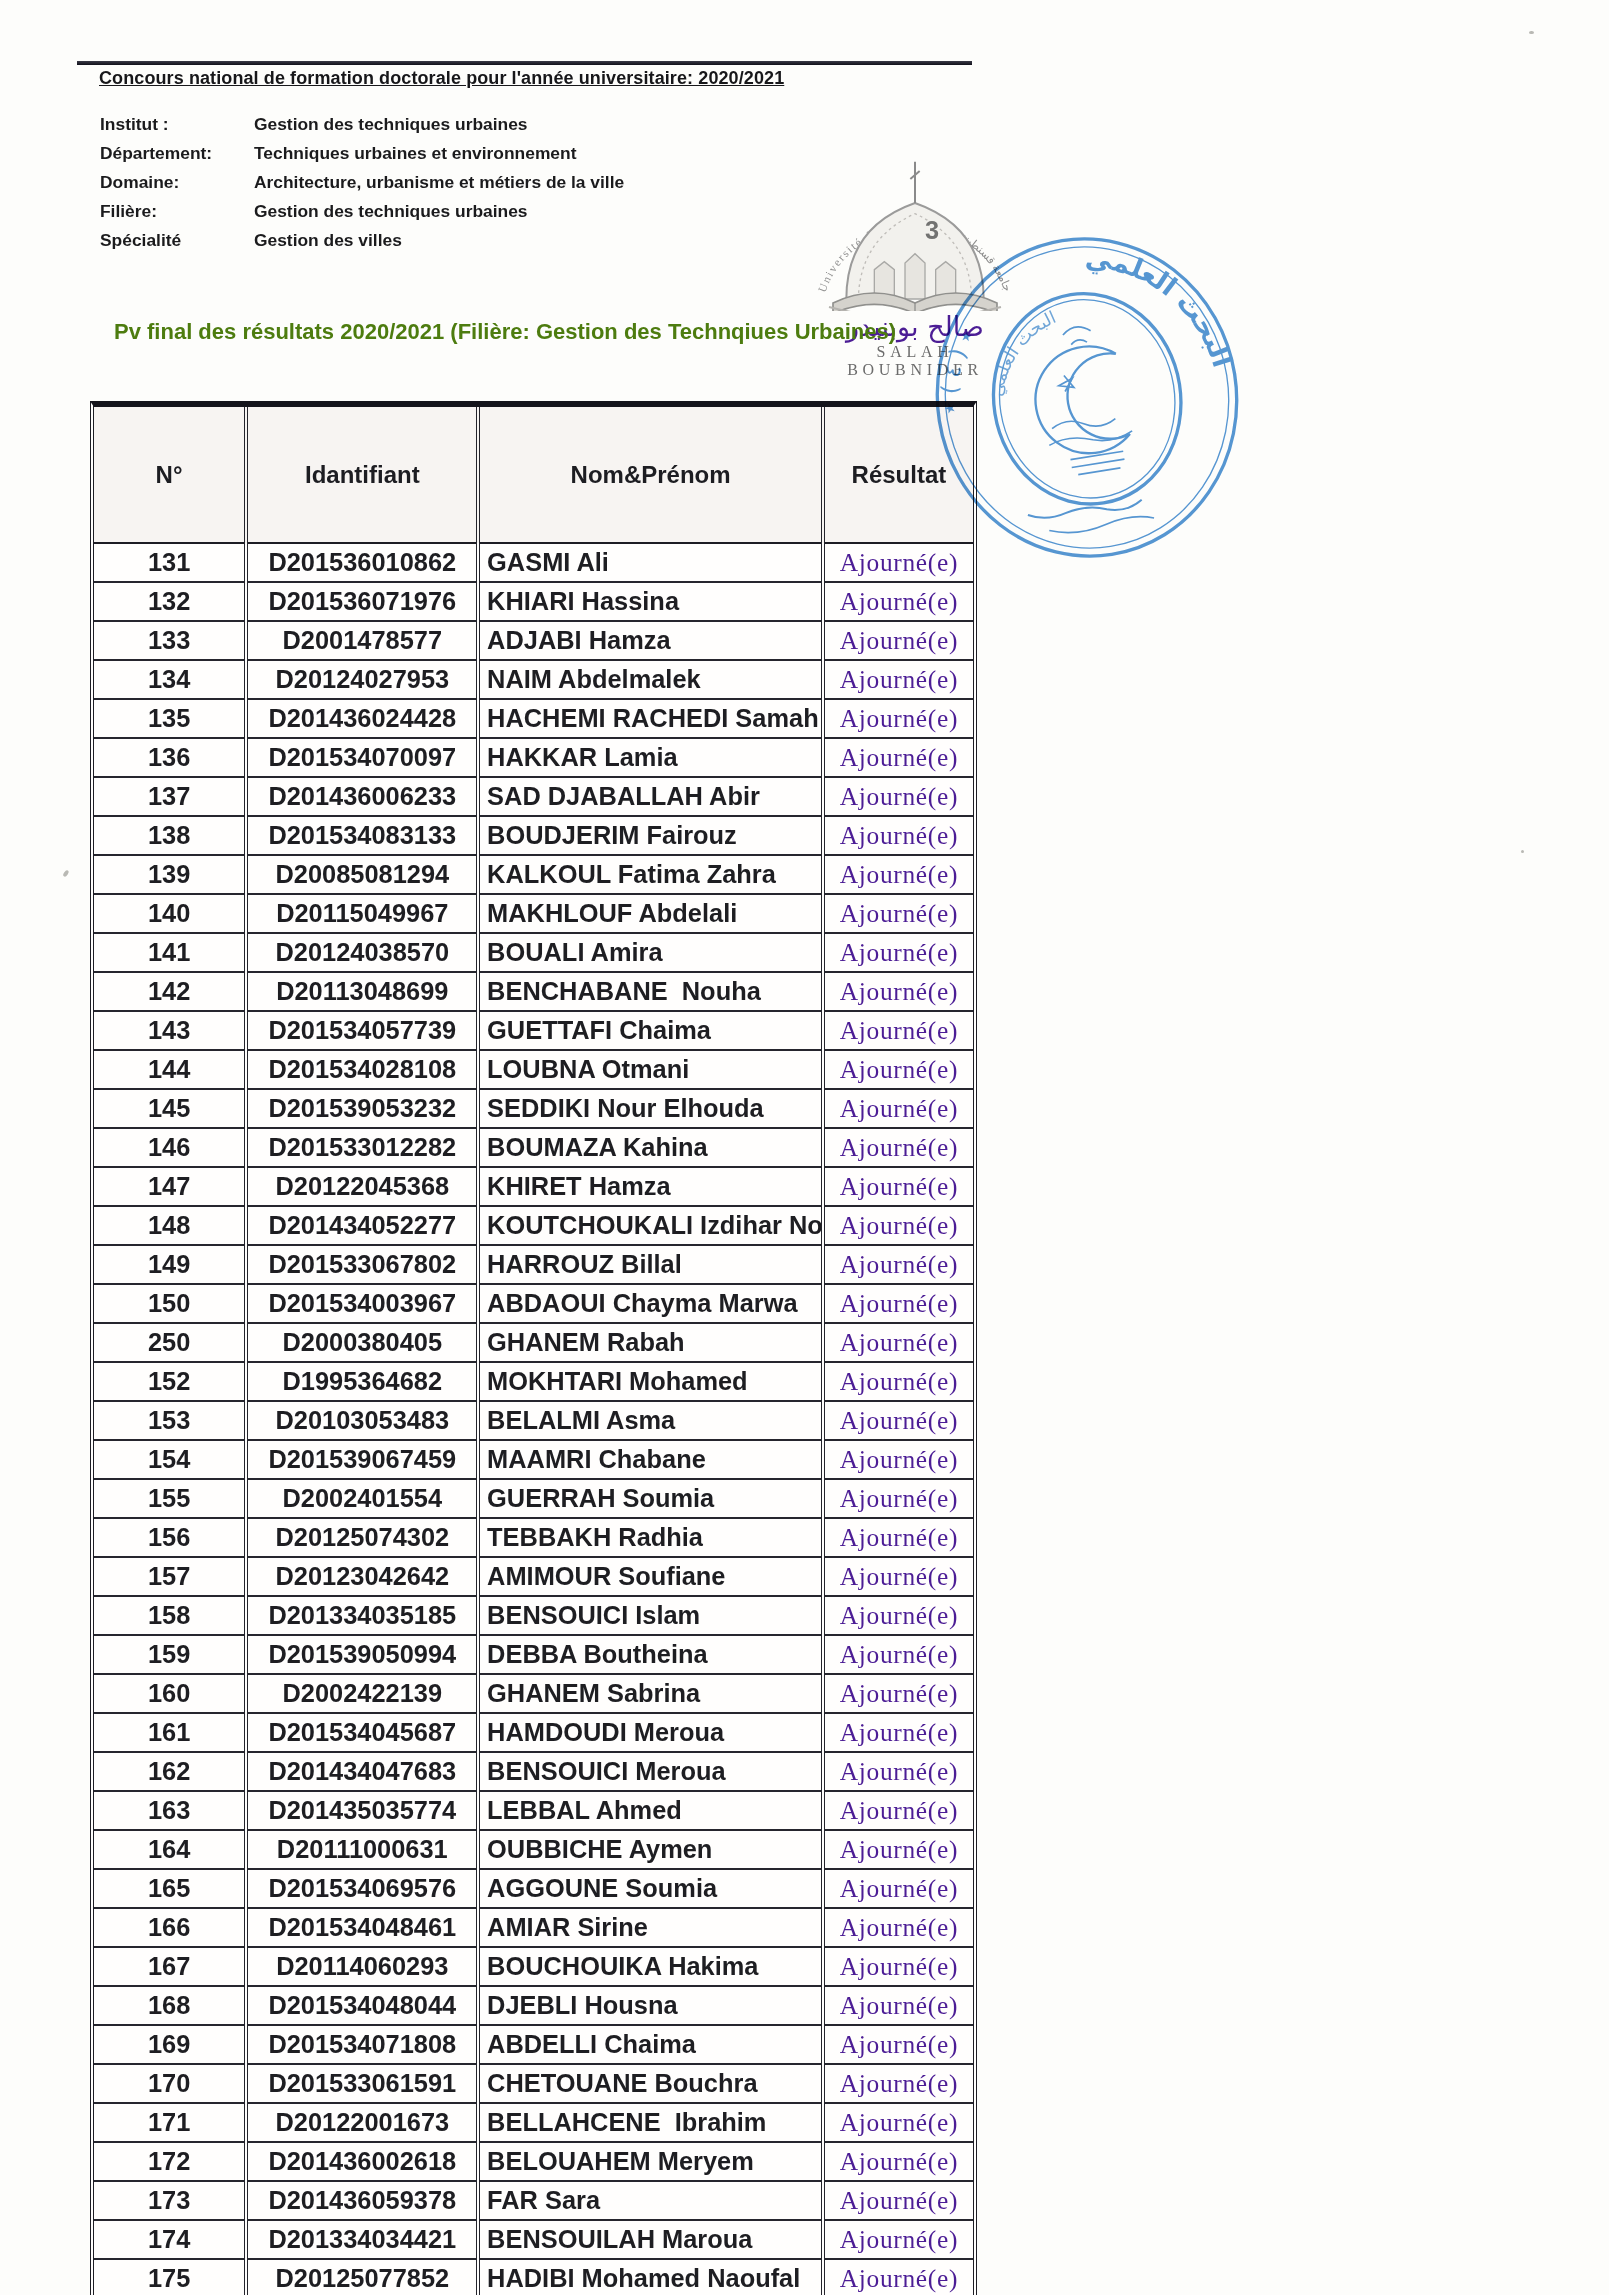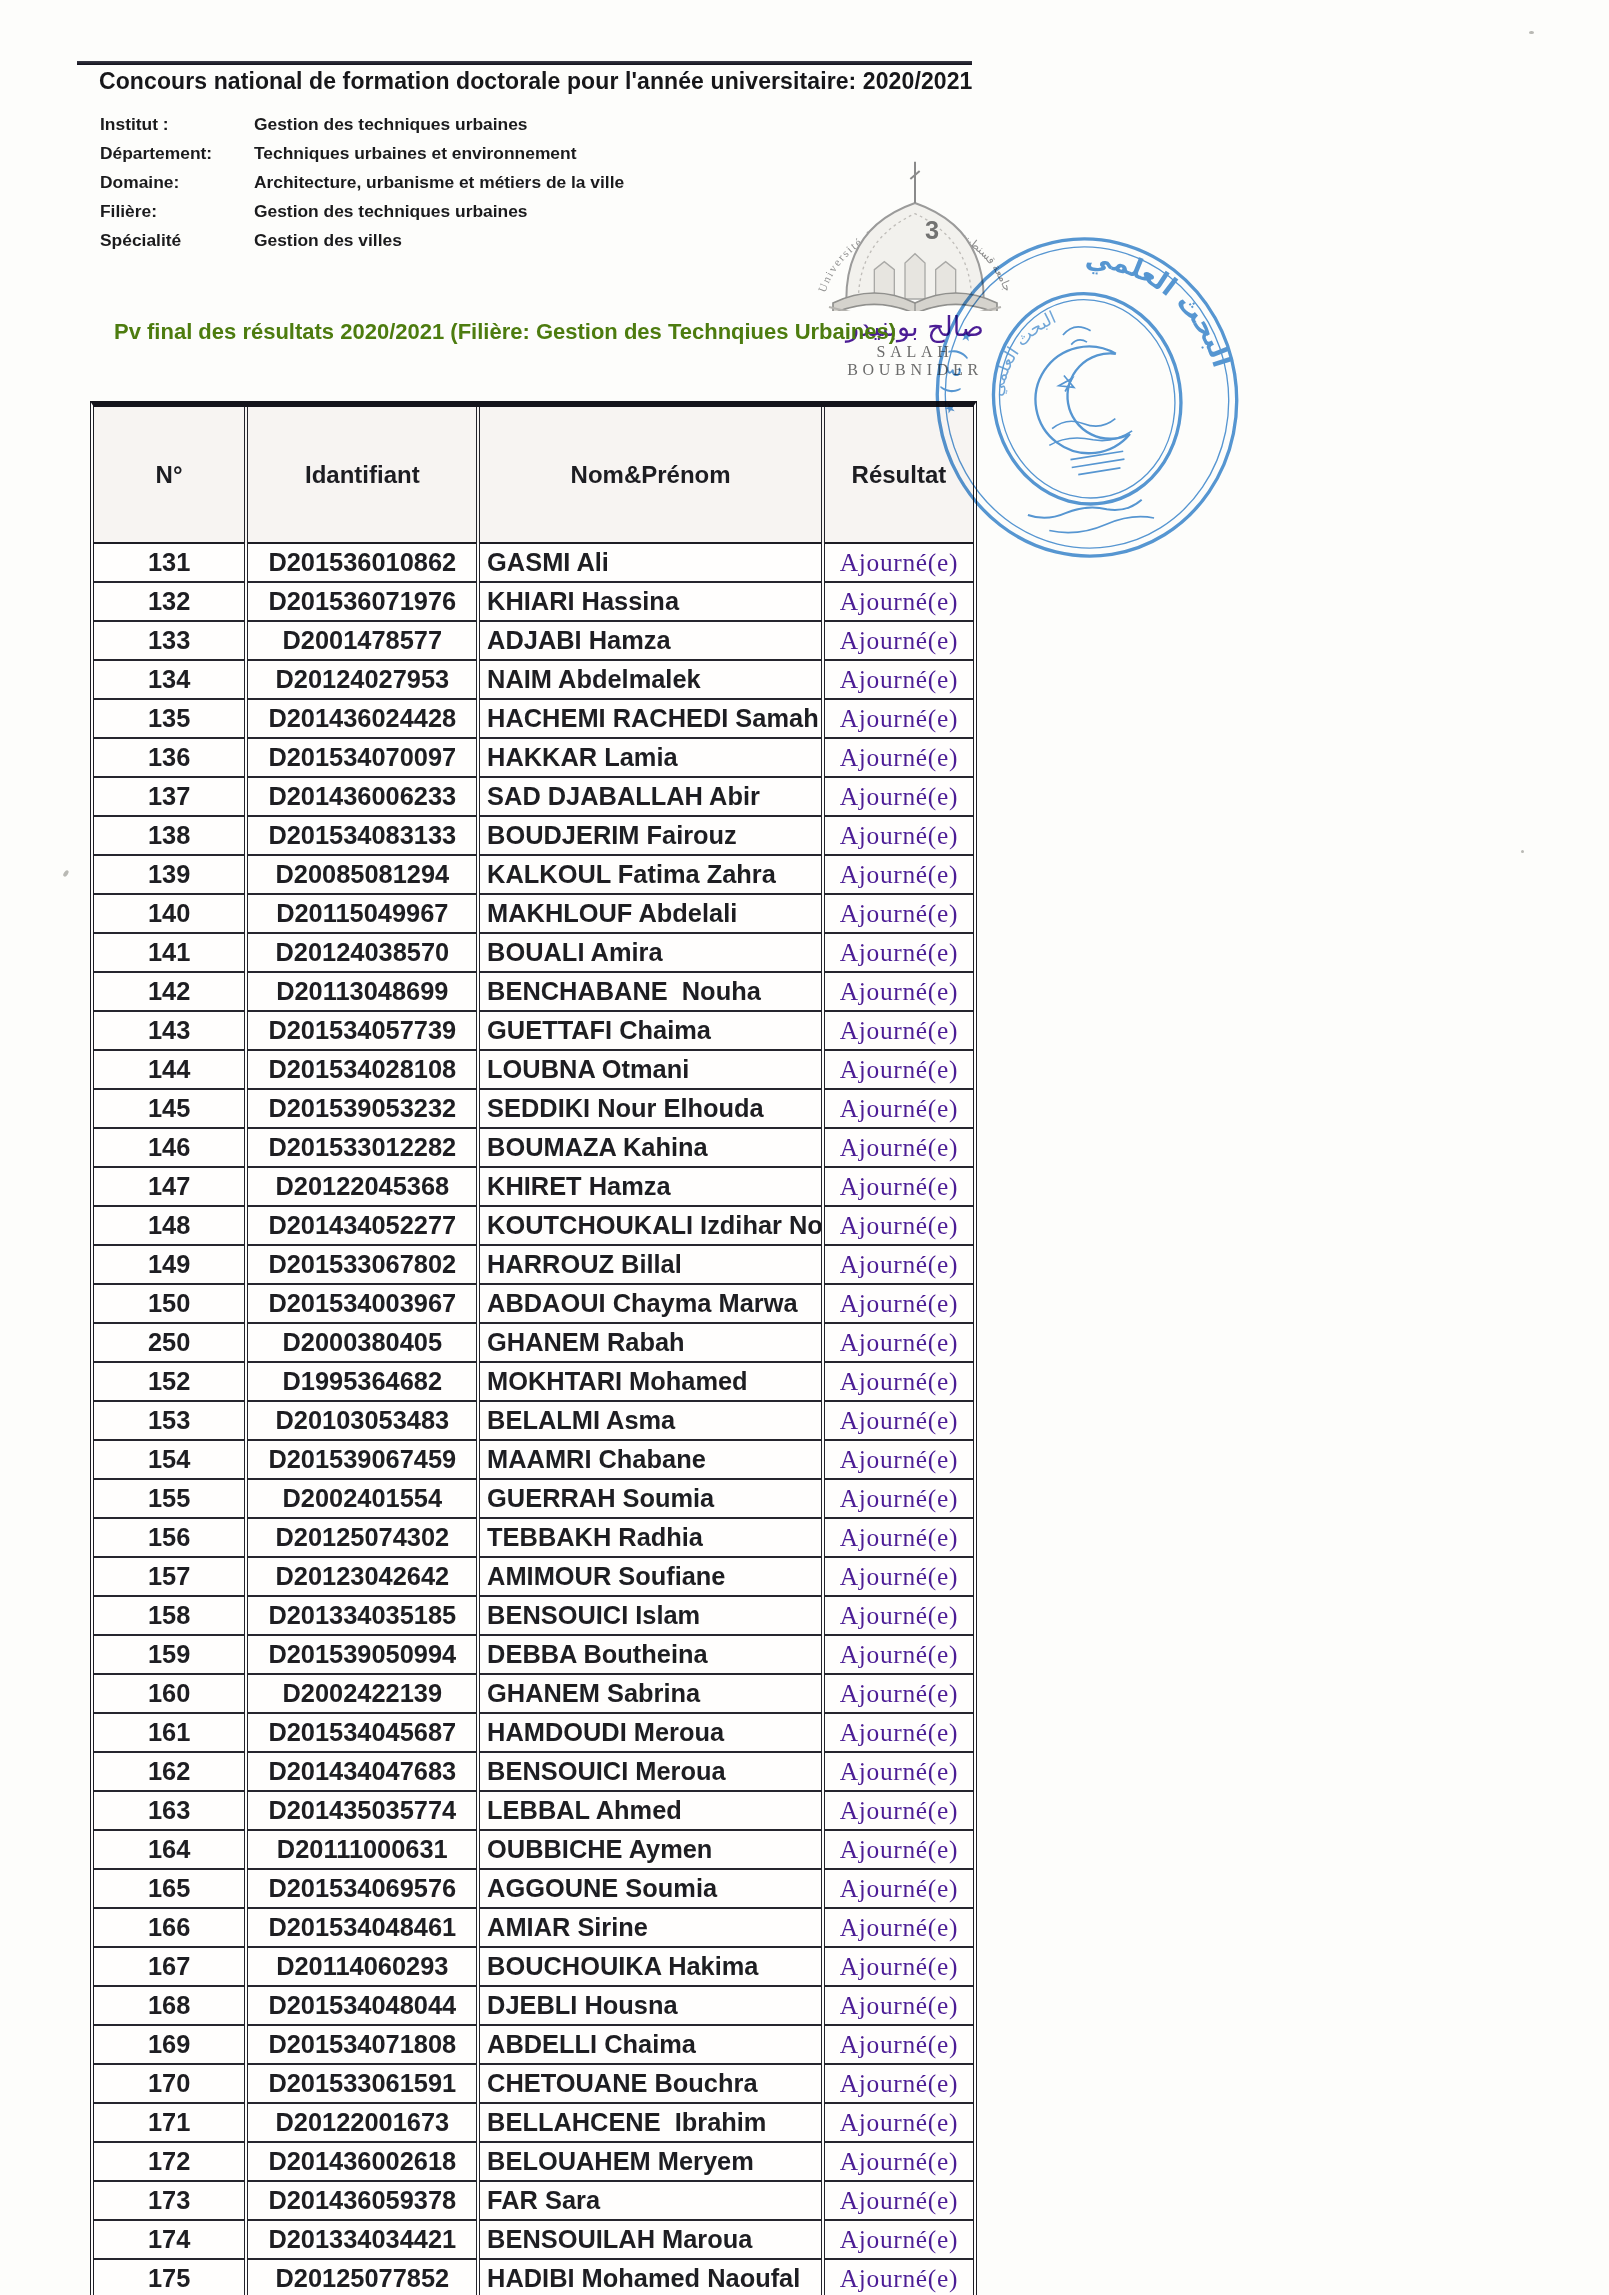--- a/index.html
+++ b/index.html
@@ -4,21 +4,21 @@
 <style>
   html,body{margin:0;padding:0;}
   .page{
     position:relative; width:1609px; height:2295px;
     background:#fdfdfb; overflow:hidden;
     font-family:"Liberation Sans", sans-serif; color:#1b1b1d;
   }
   .top-rule{position:absolute; left:77px; top:61px; width:895px; height:4px;
     background:linear-gradient(#3a3a46,#10101a);}
   .doc-title{position:absolute; left:99px; top:68px; margin:0;
-    font-size:23px; font-weight:700; letter-spacing:0.1px; color:#17171a;}
+    font-size:18px; font-weight:700; letter-spacing:0.1px; color:#17171a;text-decoration:underline;}
   .meta{position:absolute; left:100px; top:114px;}
   .meta-row{display:flex; margin-bottom:8px;}
   .meta-row:first-child{}
   .meta-label{width:154px; font-size:17.4px; font-weight:700;}
   .meta-value{font-size:17.4px; font-weight:700;}
 
   
   .logo{position:absolute; left:805px; top:139px; width:220px; text-align:center;}
   .logo svg{display:block; margin:0 auto; opacity:.85;}
   .logo-name-ar{font-family:"DejaVu Sans", sans-serif; font-size:27px; color:#4c1d95; margin-top:0px;}

